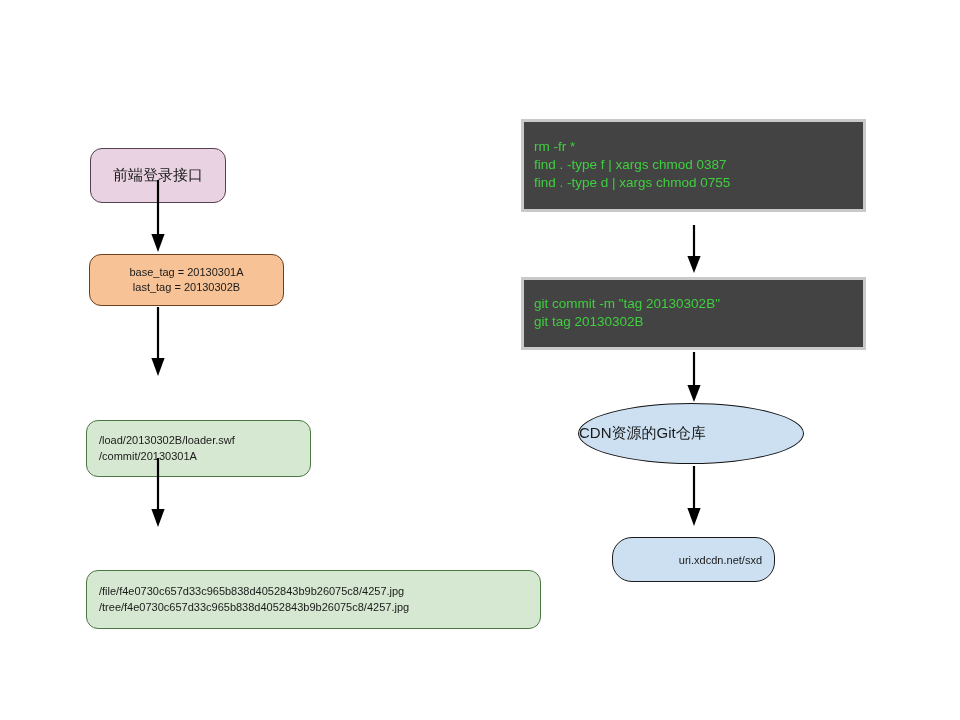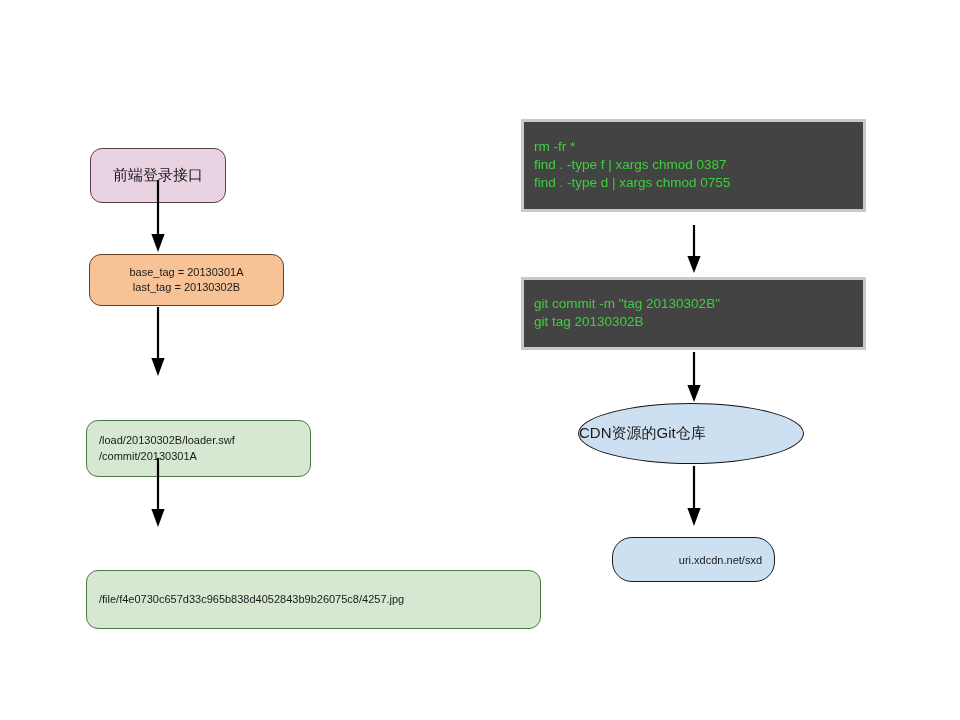--- a/index.html
+++ b/index.html
@@ -125,20 +125,21 @@
     <div class="txt line">/commit/20130301A</div>
   </div>
 
   <svg class="arrow" style="left:148px; top:458px;" width="20" height="72" viewBox="0 0 20 72">
     <line x1="10" y1="0" x2="10" y2="54" stroke="#000000" stroke-width="2.2"></line>
     <polygon points="10,69 3.4,51 16.6,51" fill="#000000"></polygon>
   </svg>
 
   <div class="node box box-green" style="left:86px; top:530px; width:455px; height:59px;margin-top:40px;">
     <div class="txt line">/file/f4e0730c657d33c965b838d4052843b9b26075c8/4257.jpg</div>
+    <div class="txt line">/tree/f4e0730c657d33c965b838d4052843b9b26075c8/4257.jpg</div>
   </div>
 
   <div class="node term" style="left:521px; top:119px; width:345px; height:93px;">
     <div class="line">rm -fr *</div>
     <div class="line">find . -type f | xargs chmod 0387</div>
     <div class="line">find . -type d | xargs chmod 0755</div>
   </div>
 
   <svg class="arrow" style="left:684px; top:225px;" width="20" height="50" viewBox="0 0 20 50">
     <line x1="10" y1="0" x2="10" y2="34" stroke="#000000" stroke-width="2.2"></line>

